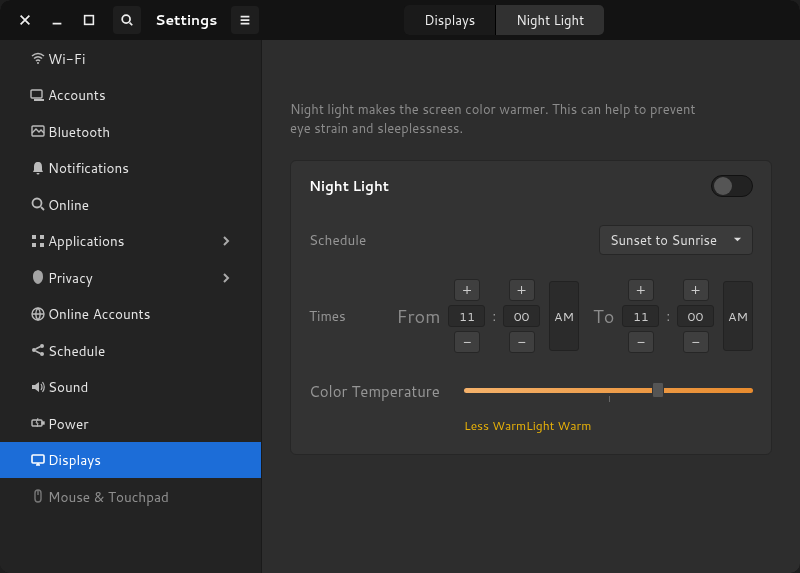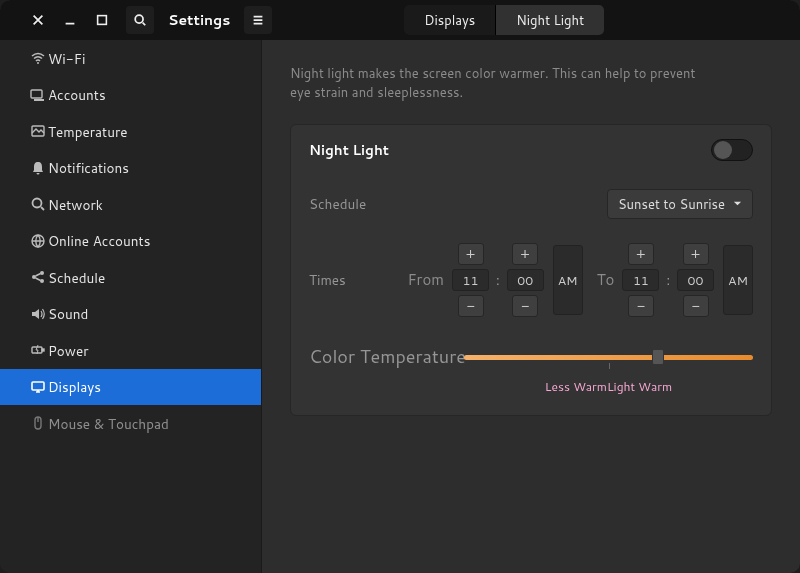--- a/index.html
+++ b/index.html
@@ -1,20 +1,20 @@
 <!DOCTYPE html>
 <html><head>
 <meta charset="utf-8">
 <style>
   * { box-sizing: border-box; margin: 0; padding: 0; }
   html, body { width: 800px; height: 573px; overflow: hidden; font-family: "Cantarell", "Segoe UI", sans-serif; }
   body { background: #1e1e1e; color: #ccc; border-radius: 10px; }
   .window { width: 800px; height: 573px; background: #2d2d2d; display: flex; flex-direction: column; border-radius: 10px; overflow: hidden; }
 
-  .titlebar { height: 40px; background: #131313; display: flex; align-items: center; padding: 0 24px; gap: 4px; }
+  .titlebar { height: 40px; background: #131313; display: flex; align-items: center; padding: 0 11px; gap: 4px; }
   .tbtn { width: 28px; height: 28px; border-radius: 4px; display: flex; align-items: center; justify-content: center; color: #eee; cursor: pointer; }
   .tbtn svg { width: 14px; height: 14px; }
   .tbtn.max { margin-right: 6px; }
   .title-label { font-weight: 700; font-size: 14px; color: #fff; padding: 0 10px; }
   .titlebar .center { flex: 1; display: flex; justify-content: center; }
   .tabswitch { display: flex; background: #0e0e0e; border-radius: 5px; overflow: hidden; }
   .tabbtn { padding: 6px 20px; font-size: 13px; color: #eee; cursor: pointer; background: #1a1a1a; }
   .tabbtn.active { background: #313131; }
   .tabbtn:not(.active) { background: #1a1a1a; }
   .tabbtn + .tabbtn { border-left: 1px solid #000; }
@@ -24,51 +24,51 @@
   .sidebar { width: 262px; background: #232323; overflow-y: hidden; border-right: 1px solid #1a1a1a; }
   .sb-item { height: 36.5px; display: flex; align-items: center; padding: 0 30px; gap: 2px; font-size: 13.5px; color: #e6e6e6; cursor: pointer; position: relative; }
   .sb-item.active { background: #1c6dd8; color: #fff; }
   .sb-icon { width: 16px; height: 16px; display: flex; align-items: center; justify-content: center; color: #bbb; }
   .sb-item.active .sb-icon { color: #fff; }
   .sb-icon svg { width: 16px; height: 16px; }
   .sb-chevron { margin-left: auto; color: #aaa; }
   .sb-chevron svg { width: 10px; height: 10px; }
 
   .content { flex: 1; background: #2d2d2d; padding: 24px 28px; overflow-y: auto; }
-  .desc { font-size: 13px; color: #8c8c8c; line-height: 1.45; margin-bottom: 22px; max-width: 420px; }
+  .desc { font-size: 13px; color: #8c8c8c; line-height: 1.45; margin-bottom: 22px; max-width: 420px; margin-top: 36px; }
 
   .panel { background: #333333; border: 1px solid #262626; border-radius: 6px; padding: 0; }
   .row { display: flex; align-items: center; padding: 14px 18px; min-height: 48px; }
   .row + .row { border-top: 1px solid #2a2a2a0; }
   .row-label { font-size: 13.5px; color: #ddd; }
   .row-label.bold { font-weight: 600; color: #fff; }
   .row-spacer { flex: 1; }
 
   .toggle { width: 42px; height: 22px; background: #222; border-radius: 11px; position: relative; cursor: pointer; border: 1px solid #111; }
   .toggle .knob { width: 18px; height: 18px; background: #555; border-radius: 50%; position: absolute; top: 1px; left: 2px; }
 
-  .dropdown { background: #3b3b3b; border: 1px solid #262626; border-radius: 4px; padding: 5px 10px; font-size: 13px; color: #ddd; display: flex; align-items: center; gap: 8px; cursor: pointer; }
+  .dropdown { background: #3b3b3b; border: 1px solid #262626; border-radius: 4px; padding: 5px 10px; font-size: 13px; color: #ddd; display: flex; align-items: center; gap: 16px; cursor: pointer; }
   .dropdown svg { width: 9px; height: 9px; }
 
   .time-row { align-items: center; }
-  .time-label-sm { font-size: 15px; color: #8c8c8c; margin: 0 8px; }
+  .time-label-sm { font-size: 18px; color: #8c8c8c; margin: 0 8px; }
   .time-group { display: flex; align-items: center; gap: 5px; }
   .stepper { display: flex; flex-direction: column; gap: 4px; align-items: center; }
   .step-btn { width: 26px; height: 22px; background: #3f3f3f; border: 1px solid #262626; border-radius: 3px; display: flex; align-items: center; justify-content: center; color: #ccc; cursor: pointer; font-size: 14px; line-height: 1; }
   .step-val { width: 37px; height: 22px; display: flex; align-items: center; justify-content: center; font-size: 12.5px; color: #ccc; background: #2b2b2b; border: 1px solid #222; border-radius: 3px; }
   .ampm .step-val { width: 30px; }
   .colon { color: #999; font-size: 13px; padding: 0 2px; align-self: center; }
 
   .temp-row { display: block; padding: 16px 18px 20px; }
   .slider-wrap { position: relative; margin-left: 150px; }
   .slider-track { height: 5px; border-radius: 3px; background: linear-gradient(to right, #f5b26b 0%, #e88b2e 100%); position: relative; }
   .slider-thumb { width: 12px; height: 16px; background: #555; border: 1px solid #333; border-radius: 2px; position: absolute; top: -6px; transform: translateX(-50%); cursor: pointer; }
   .slider-tick { position: absolute; width: 1px; height: 6px; background: #666; top: 8px; }
-  .slider-labels { display: flex; justify-content: center; font-size: 12px; color: #f9a8d4; margin-top: 18px; }
-  .temp-label-inline { position: absolute; left: 0; top: -4px; font-size: 18px; color: #969696; }
+  .slider-labels { display: flex; justify-content: flex-start; font-size: 12px; color: #eab308; margin-top: 24px; }
+  .temp-label-inline { position: absolute; left: 0; top: -4px; font-size: 15px; color: #969696; }
   .temp-container { position: relative; }
 </style>
 </head>
 <body>
 
 <div class="window">
   <div class="titlebar">
     <div class="tbtn">
         <svg viewBox="0 0 16 16" stroke="currentColor" stroke-width="2" fill="none">
           <path d="M3 3 L13 13 M13 3 L3 13"></path>
@@ -125,38 +125,63 @@
           </span>
         <span>Accounts</span>
       </div>
       <div class="sb-item">
         <span class="sb-icon">
             <svg viewBox="0 0 16 16" fill="none" stroke="currentColor" stroke-width="1.4">
               <rect x="2" y="3" width="12" height="10" rx="1"></rect>
               <path d="M2 10 L6 6 L9 9 L11 7 L14 10"></path>
             </svg>
           </span>
-        <span>Temperature</span>
+        <span>Bluetooth</span>
       </div>
       <div class="sb-item">
         <span class="sb-icon">
             <svg viewBox="0 0 16 16" fill="currentColor">
               <path d="M8 2 C5 2 4 4 4 7 L4 10 L3 12 L13 12 L12 10 L12 7 C12 4 11 2 8 2 Z M6.5 13 A1.5 1.5 0 0 0 9.5 13 Z"></path>
             </svg>
           </span>
         <span>Notifications</span>
       </div>
       <div class="sb-item">
         <span class="sb-icon">
             <svg viewBox="0 0 16 16" fill="none" stroke="currentColor" stroke-width="1.8">
               <circle cx="7" cy="7" r="4.5"></circle>
               <path d="M11 11 L14 14"></path>
             </svg>
           </span>
-        <span>Network</span>
+        <span>Online</span>
+      </div>
+      <div class="sb-item">
+        <span class="sb-icon">
+            <svg viewBox="0 0 16 16" fill="currentColor">
+              <rect x="2" y="2" width="4" height="4"></rect>
+              <rect x="10" y="2" width="4" height="4"></rect>
+              <rect x="2" y="10" width="4" height="4"></rect>
+              <rect x="10" y="10" width="4" height="4"></rect>
+            </svg>
+          </span>
+        <span>Applications</span>
+        <span class="sb-chevron"><svg viewBox="0 0 10 10" fill="none" stroke="currentColor" stroke-width="2">
+              <path d="M3 1 L7 5 L3 9"></path>
+            </svg></span>
+      </div>
+      <div class="sb-item">
+        <span class="sb-icon">
+            <svg viewBox="0 0 16 16" fill="currentColor">
+              <path d="M8 1 L8 8 L3 8 C3 4 4 2 8 1 Z M8 1 C12 2 13 4 13 8 L8 8 Z M3 8 C3 12 6 15 8 15 C10 15 13 12 13 8 Z" opacity="0.85"></path>
+            </svg>
+          </span>
+        <span>Privacy</span>
+        <span class="sb-chevron"><svg viewBox="0 0 10 10" fill="none" stroke="currentColor" stroke-width="2">
+              <path d="M3 1 L7 5 L3 9"></path>
+            </svg></span>
       </div>
       <div class="sb-item">
         <span class="sb-icon">
             <svg viewBox="0 0 16 16" fill="none" stroke="currentColor" stroke-width="1.4">
               <circle cx="8" cy="8" r="6"></circle>
               <path d="M2 8 H14 M8 2 C5 5 5 11 8 14 C11 11 11 5 8 2"></path>
             </svg>
           </span>
         <span>Online Accounts</span>
       </div>

